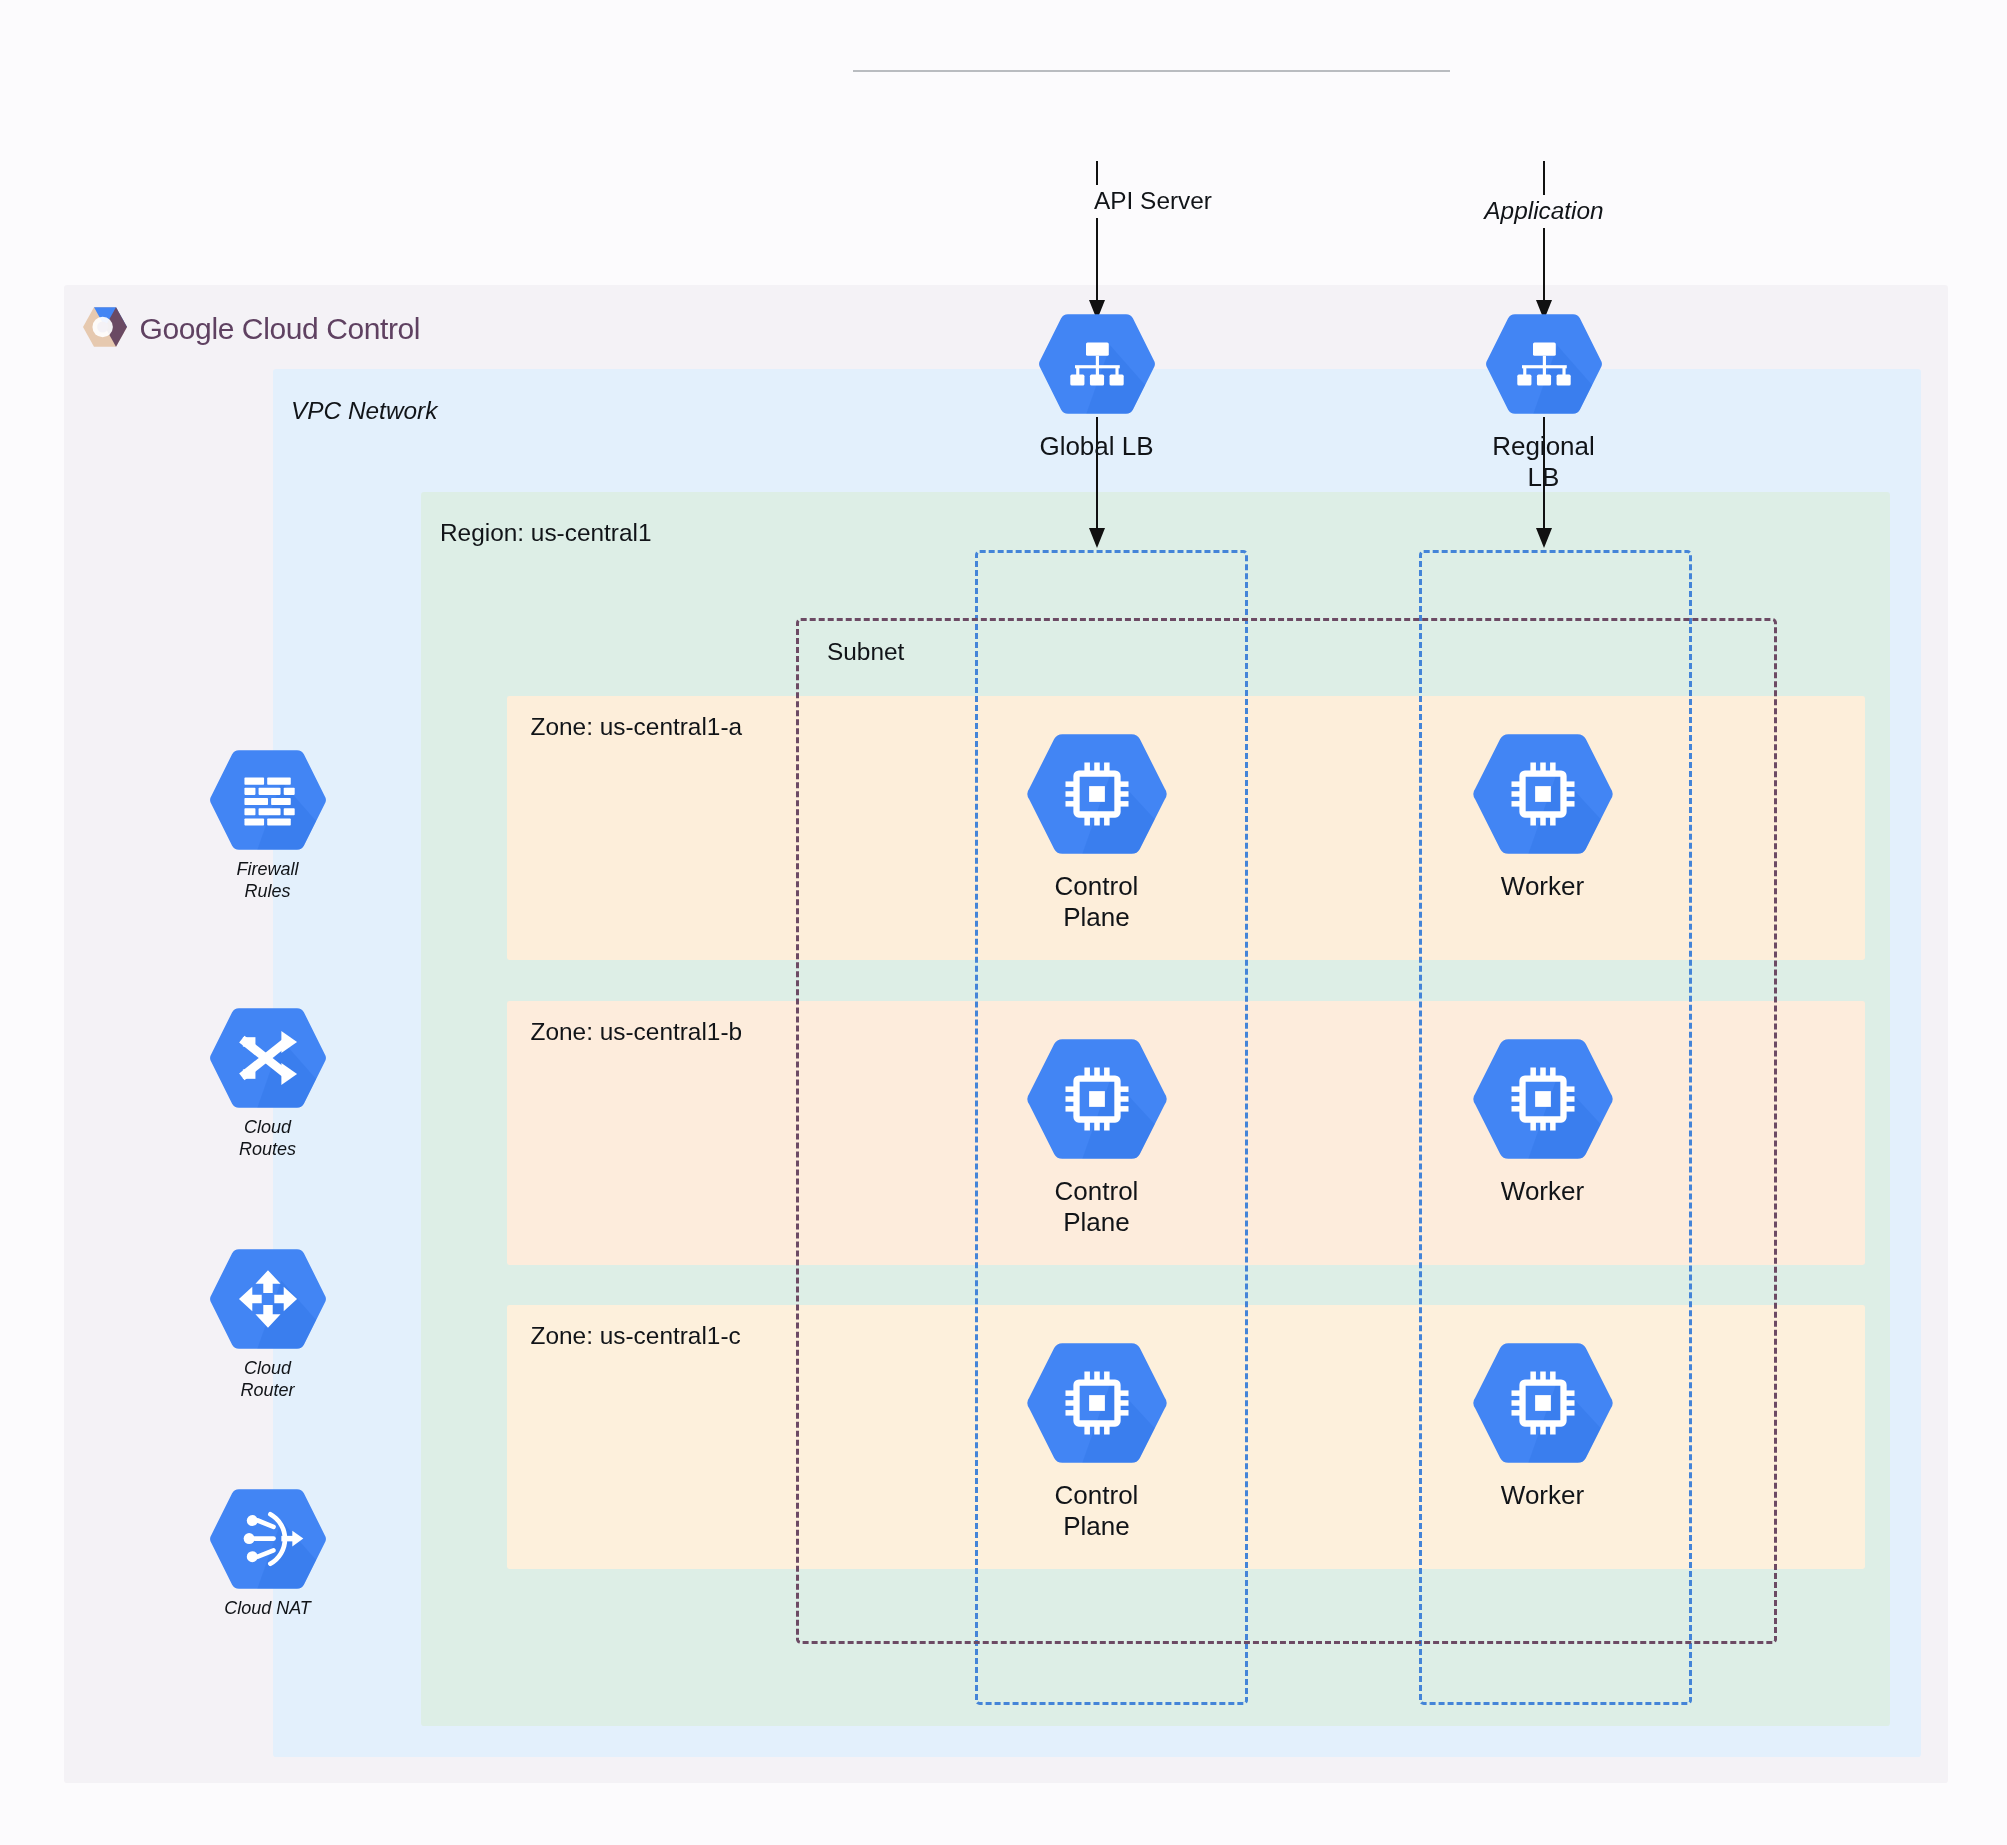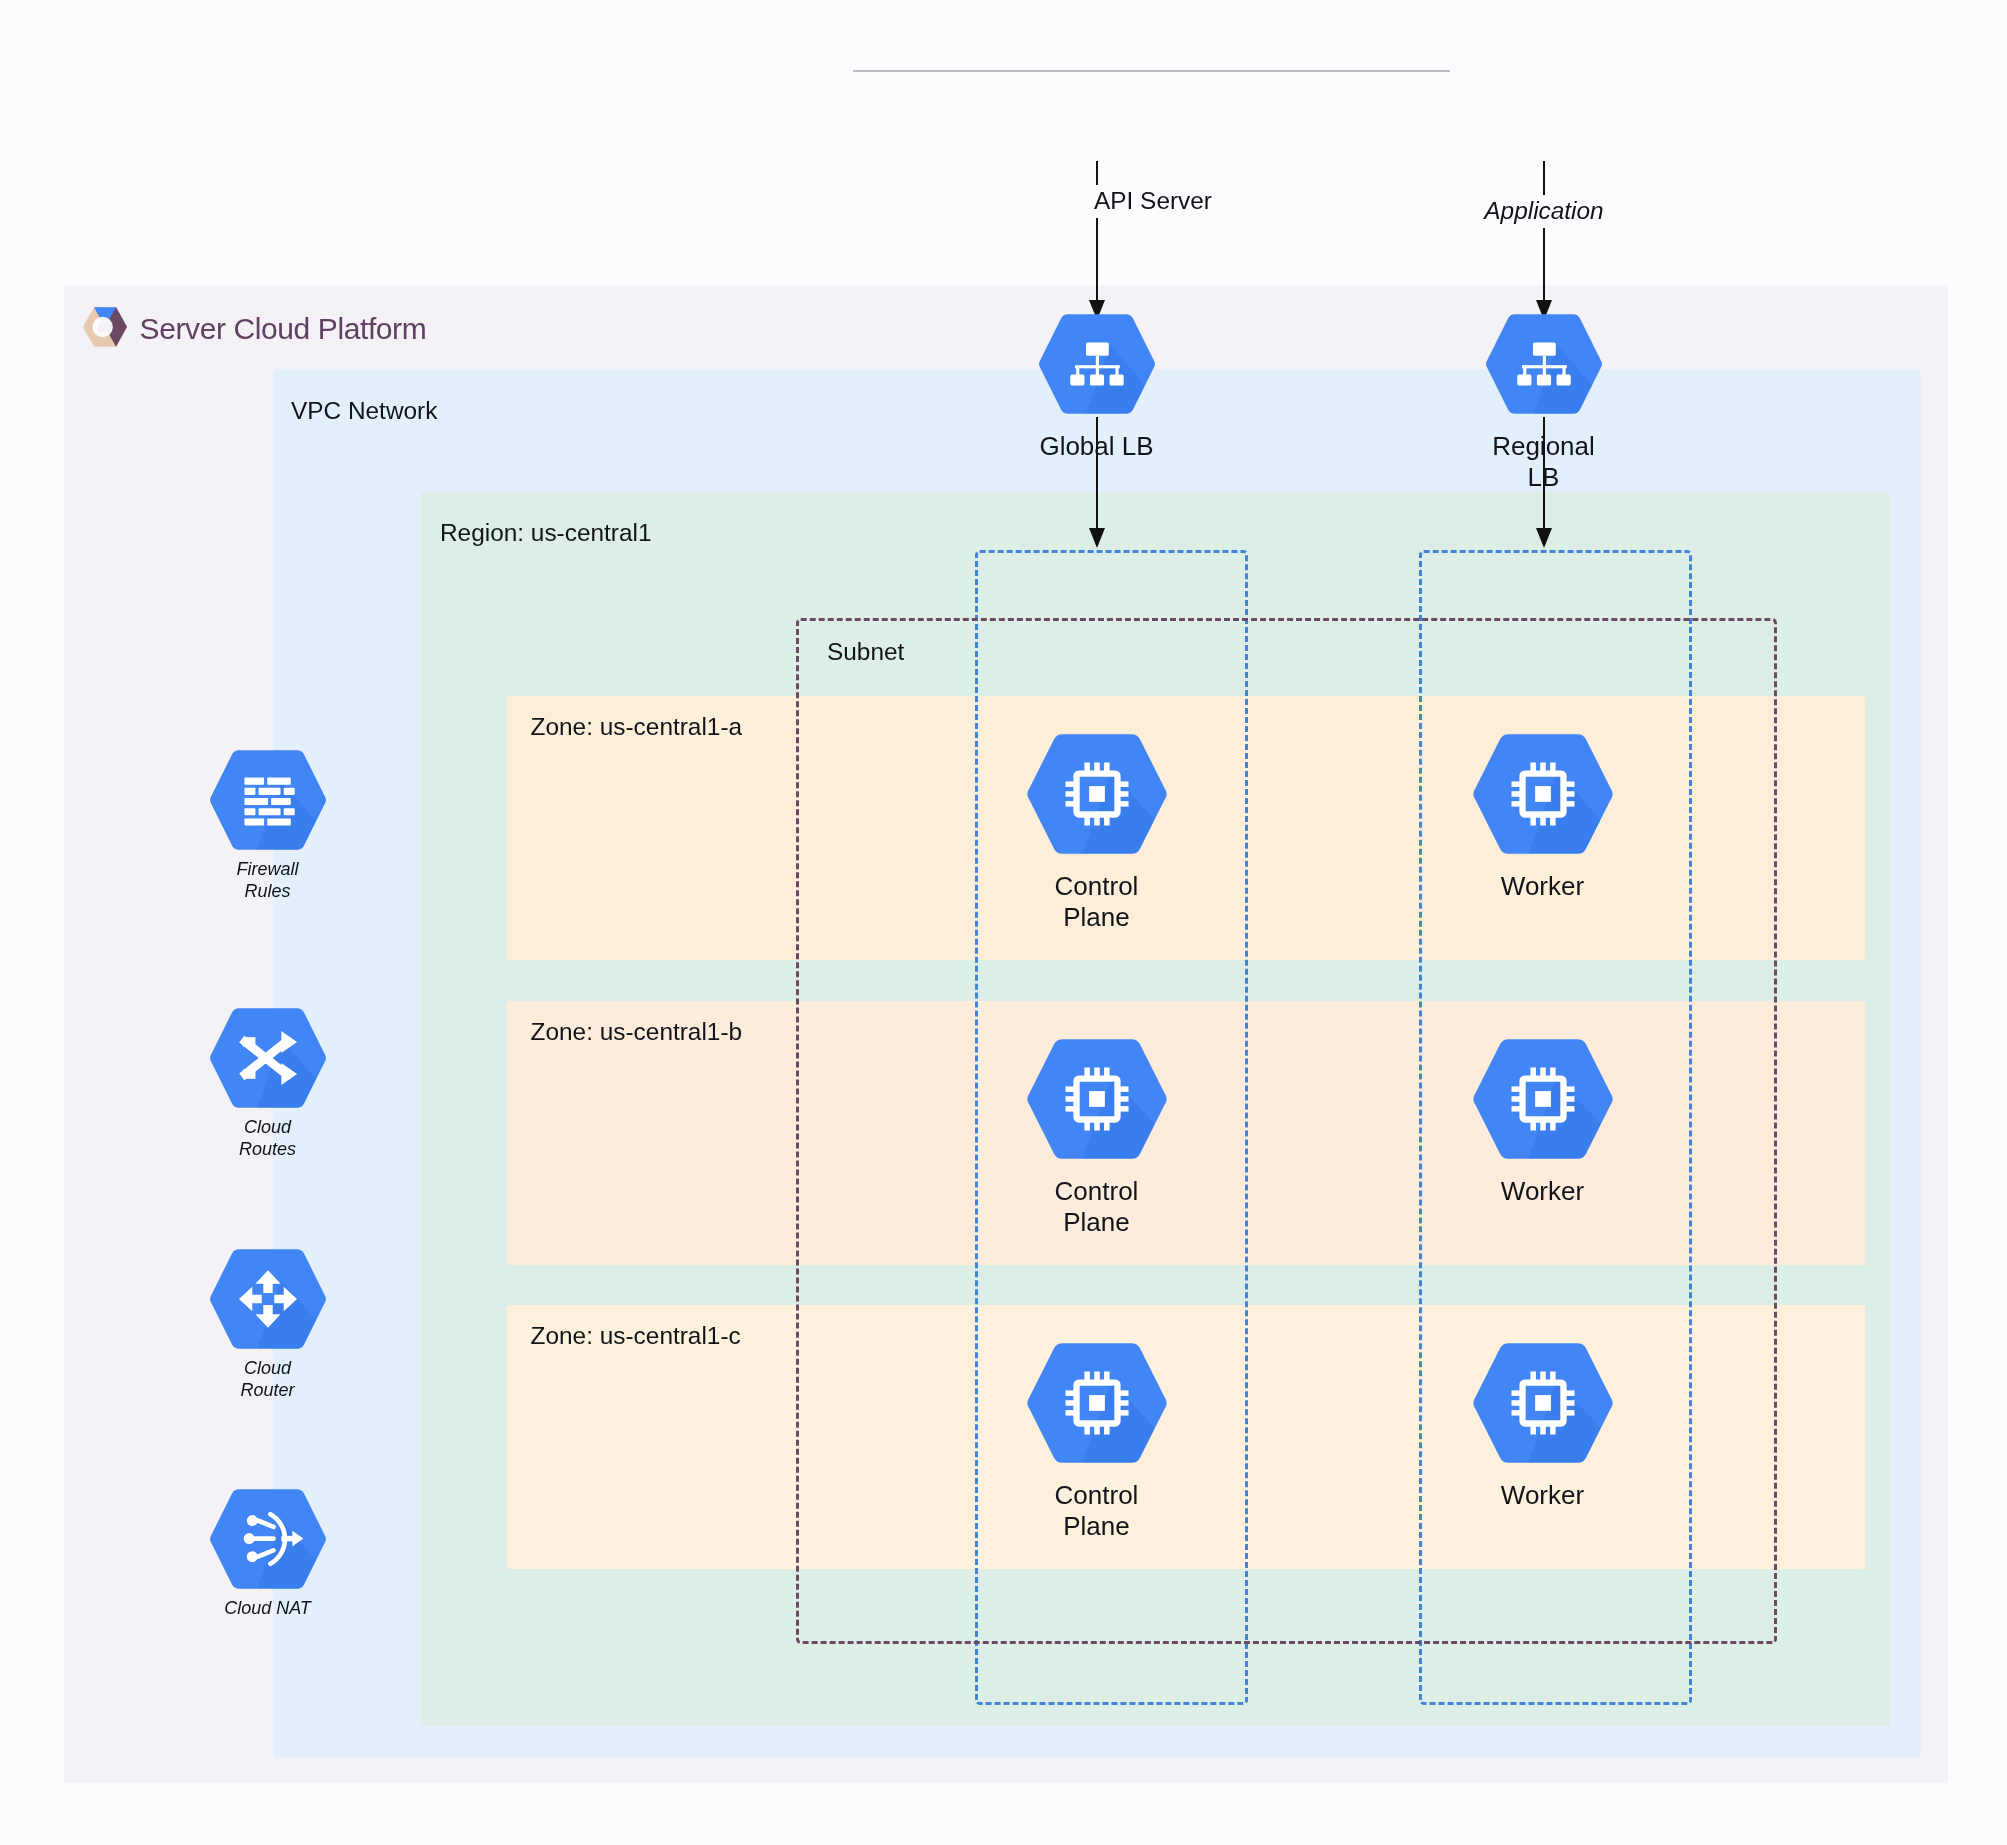--- a/index.html
+++ b/index.html
@@ -35,21 +35,21 @@
     left:421px;top:492px;width:1469px;height:1234px;
     background:#ddeee6;border-radius:3.1px;
   }
   .container-label{
     font-size:24.4px;color:#111418;white-space:nowrap;
   }
   #gcp-logo-row{left:83px;top:304px;display:flex;align-items:center;gap:12.6px;}
   #gcp-logo-text{
     font-size:30px;color:#5f4161;letter-spacing:-0.4px;white-space:nowrap;
   }
-  #vpc-label{left:291px;top:397px;}
+  #vpc-label{left:291px;top:397px;font-style:italic;}
   #region-label{left:440px;top:519px;}
 
   
   .zone-band{
     left:507px;width:1358px;height:264px;
     background:#fdeeda;border-radius:2.4px;
   }
   #zone-a{top:696px;}
   #zone-b{top:1001px;background:#fdecdc;}
   #zone-c{top:1305px;background:#fdf0dc;}
@@ -102,21 +102,21 @@
 <div class="abs" id="gcp-logo-row">
   <span>
     <svg width="44" height="46" viewBox="0 0 56 58">
       <path d="M14 4 L42 4 L56 29 L42 54 L14 54 L0 29 Z" fill="#e6c9af"></path>
       <path d="M14 4 L42 4 L56 29 L28 29 Z" fill="#4285f4"></path>
       <path d="M42 4 L56 29 L42 54 L28 29 Z" fill="#6a4a63"></path>
       <circle cx="25" cy="29" r="13" fill="#ffffff" opacity="0.92"></circle>
       <circle cx="25" cy="29" r="7" fill="#f4f2f6"></circle>
     </svg>
   </span>
-  <span id="gcp-logo-text">Server Cloud Platform</span>
+  <span id="gcp-logo-text">Google Cloud Control</span>
 </div>
 
 <div class="abs container-label" id="vpc-label">VPC Network</div>
 <div class="abs container-label" id="region-label">Region: us-central1</div>
 
 <div class="abs zone-band" id="zone-a">
   <span class="zone-label">Zone: us-central1-a</span>
 </div>
 <div class="abs zone-band" id="zone-b">
   <span class="zone-label">Zone: us-central1-b</span>

